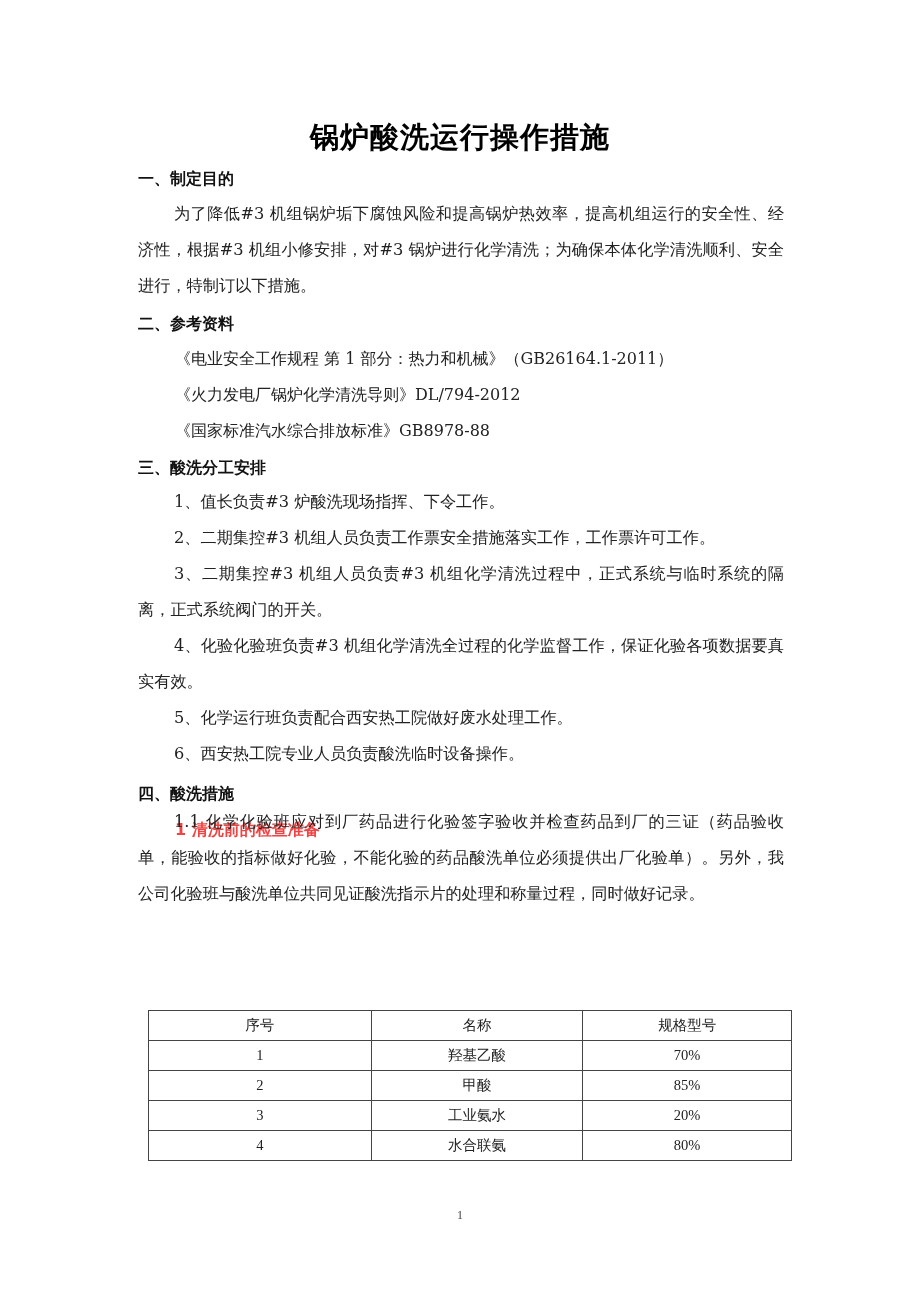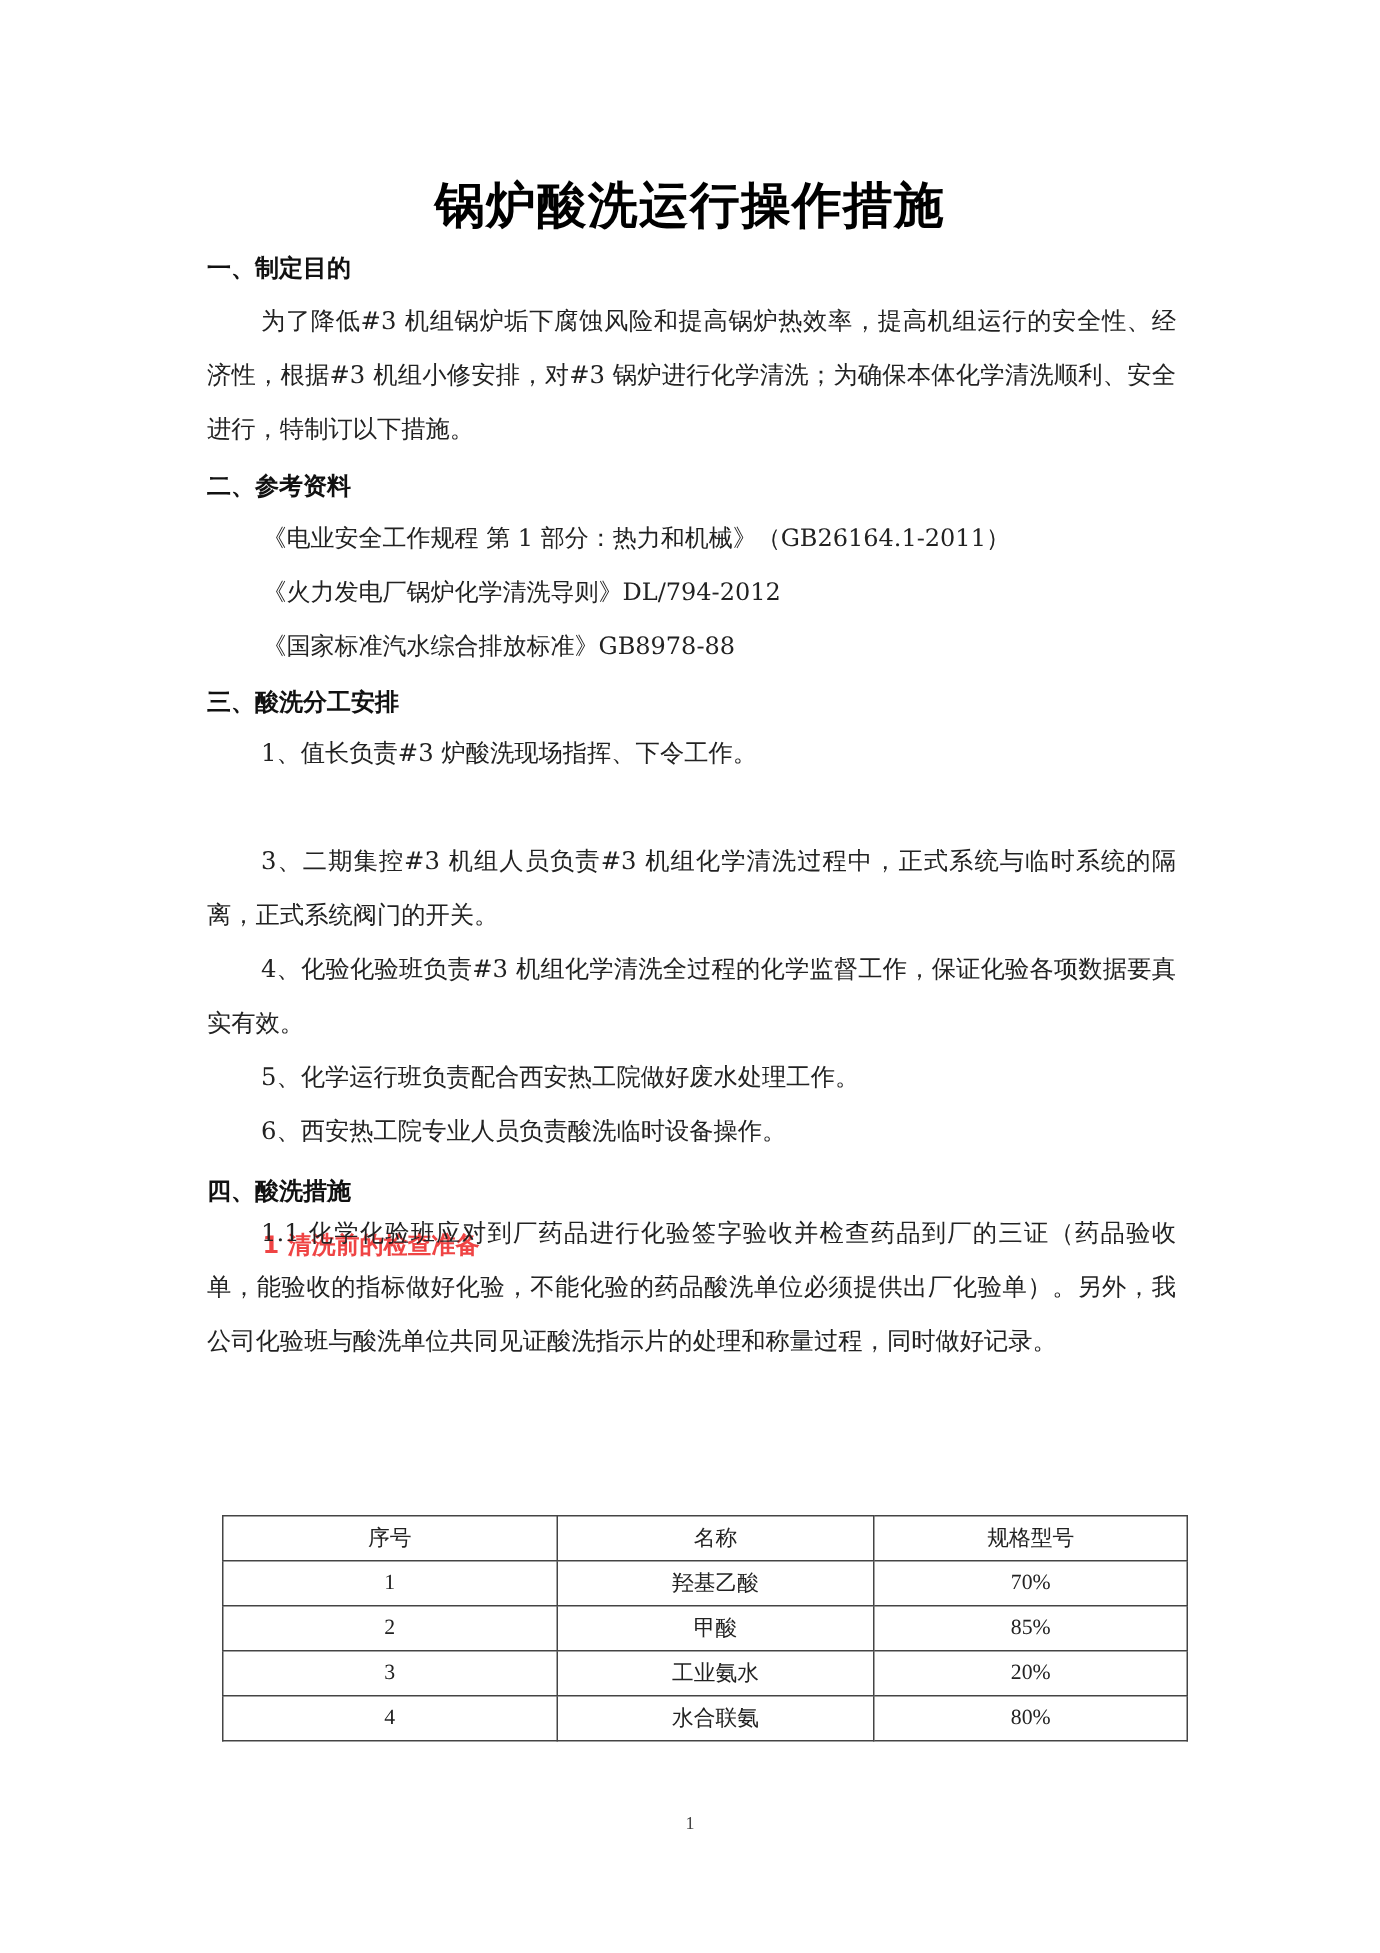--- a/index.html
+++ b/index.html
@@ -21,21 +21,21 @@
       width: 920px; height: 1302px;
     }
     .title {
       position: absolute;
       left: 0;
       width: 920px;
       top: 112px;
       text-align: center;
       font-family: "DejaVu Sans", "Liberation Sans", sans-serif;
       font-weight: bold;
-      font-size: 33px;
+      font-size: 29px;
       letter-spacing: 1px;
       line-height: 50px;
       color: #000;
     }
     .h1 {
       position: absolute;
       left: 138px;
       font-family: "DejaVu Sans", "Liberation Sans", sans-serif;
       font-weight: bold;
       font-size: 16px;
@@ -110,20 +110,21 @@
   <div class="h1" style="top:168px;">一、制定目的</div>
   <div class="para" style="top:196px;">为了降低#3 机组锅炉垢下腐蚀风险和提高锅炉热效率，提高机组运行的安全性、经济性，根据#3 机组小修安排，对#3 锅炉进行化学清洗；为确保本体化学清洗顺利、安全进行，特制订以下措施。</div>
 
   <div class="h1" style="top:313px;">二、参考资料</div>
   <div class="line" style="top:348px;">《电业安全工作规程 第 1 部分：热力和机械》（GB26164.1-2011）</div>
   <div class="line" style="top:384px;">《火力发电厂锅炉化学清洗导则》DL/794-2012</div>
   <div class="line" style="top:420px;">《国家标准汽水综合排放标准》GB8978-88</div>
 
   <div class="h1" style="top:457px;">三、酸洗分工安排</div>
   <div class="para" style="top:484px;">1、值长负责#3 炉酸洗现场指挥、下令工作。</div>
+  <div class="para" style="top:520px;">2、二期集控#3 机组人员负责工作票安全措施落实工作，工作票许可工作。</div>
   <div class="para" style="top:556px;">3、二期集控#3 机组人员负责#3 机组化学清洗过程中，正式系统与临时系统的隔离，正式系统阀门的开关。</div>
   <div class="para" style="top:628px;">4、化验化验班负责#3 机组化学清洗全过程的化学监督工作，保证化验各项数据要真实有效。</div>
   <div class="para" style="top:700px;">5、化学运行班负责配合西安热工院做好废水处理工作。</div>
   <div class="para" style="top:736px;">6、西安热工院专业人员负责酸洗临时设备操作。</div>
 
   <div class="h1" style="top:783px;text-align:right;">四、酸洗措施</div>
   <div class="h2" style="top:819px;">1 清洗前的检查准备</div>
   <div class="para" style="top:804px;">1.1 化学化验班应对到厂药品进行化验签字验收并检查药品到厂的三证（药品验收单，能验收的指标做好化验，不能化验的药品酸洗单位必须提供出厂化验单）。另外，我公司化验班与酸洗单位共同见证酸洗指示片的处理和称量过程，同时做好记录。</div>
 
   <table class="materials">

